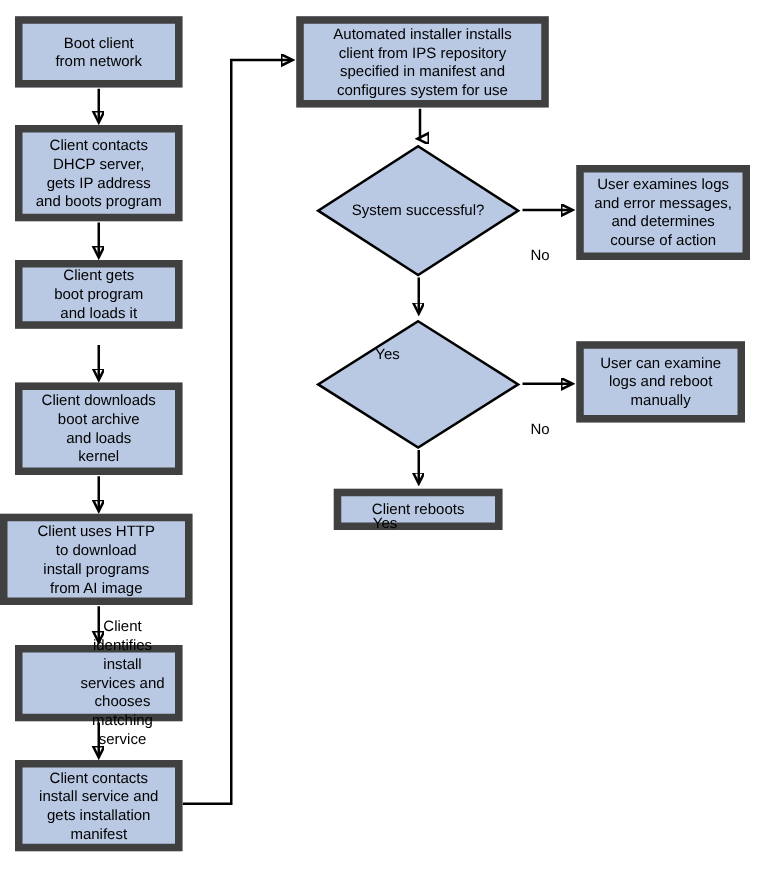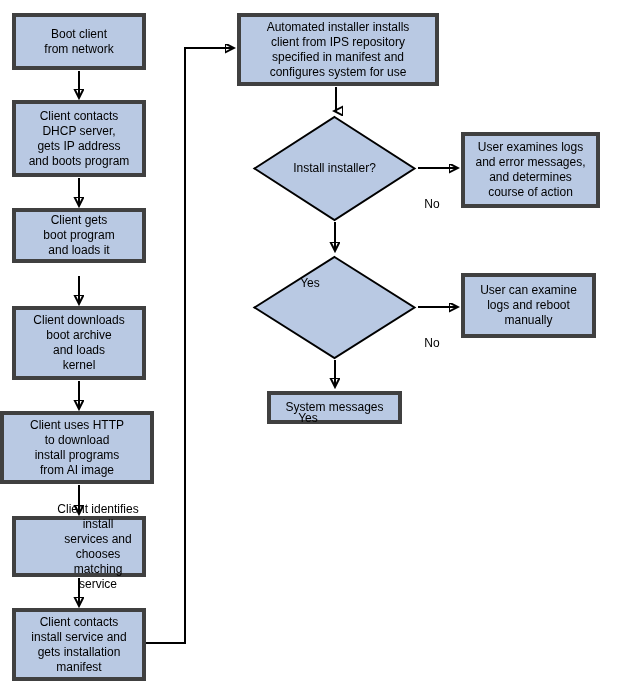--- a/index.html
+++ b/index.html
@@ -20,21 +20,21 @@
   }
   svg.wires path, svg.wires polyline {
     fill: none;
     stroke: #000000;
     stroke-width: 2;
   }
   .box {
     position: absolute;
     box-sizing: border-box;
     background: #b9c9e3;
-    border: 4px solid #404040;
+    border: 6px solid #404040;
     display: flex;
     align-items: center;
     justify-content: center;
     text-align: center;
     font-size: 12px;
     line-height: 15px;
     white-space: pre-line;
     padding: 1px 2px;
   }
   .diamond {
@@ -135,21 +135,21 @@
     <span>Automated installer installs
 client from IPS repository
 specified in manifest and
 configures system for use</span>
   </div>
 
   <div class="diamond" style="left:252px; top:115px; width:165px; height:107px;">
     <svg viewBox="0 0 165 107" preserveAspectRatio="none">
       <polygon points="82.5,2 162.5,53.5 82.5,105 2.5,53.5" fill="#b9c9e3" stroke="#000000" stroke-width="2"></polygon>
     </svg>
-    <span class="dlabel">Install installer?</span>
+    <span class="dlabel">System successful?</span>
   </div>
 
   <div class="box" style="left:461px; top:132px; width:139px; height:76px;">
     <span>User examines logs
 and error messages,
 and determines
 course of action</span>
   </div>
 
   <div class="diamond" style="left:252px; top:255px; width:165px; height:105px;">
@@ -158,21 +158,21 @@
     </svg>
   </div>
 
   <div class="box" style="left:461px; top:273px; width:135px; height:65px;">
     <span>User can examine
 logs and reboot
 manually</span>
   </div>
 
   <div class="box" style="left:267px; top:391px; width:135px; height:33px;">
-    <span>System messages</span>
+    <span>Client reboots</span>
   </div>
 
   <div class="elabel" style="left:418px; top:149px; width:28px;">No</div>
   <div class="elabel" style="left:294px; top:228px; width:32px;">Yes</div>
   <div class="elabel" style="left:418px; top:288px; width:28px;">No</div>
   <div class="elabel" style="left:292px; top:363px; width:32px;">Yes</div>
 
 </div>
 
 </body></html>

